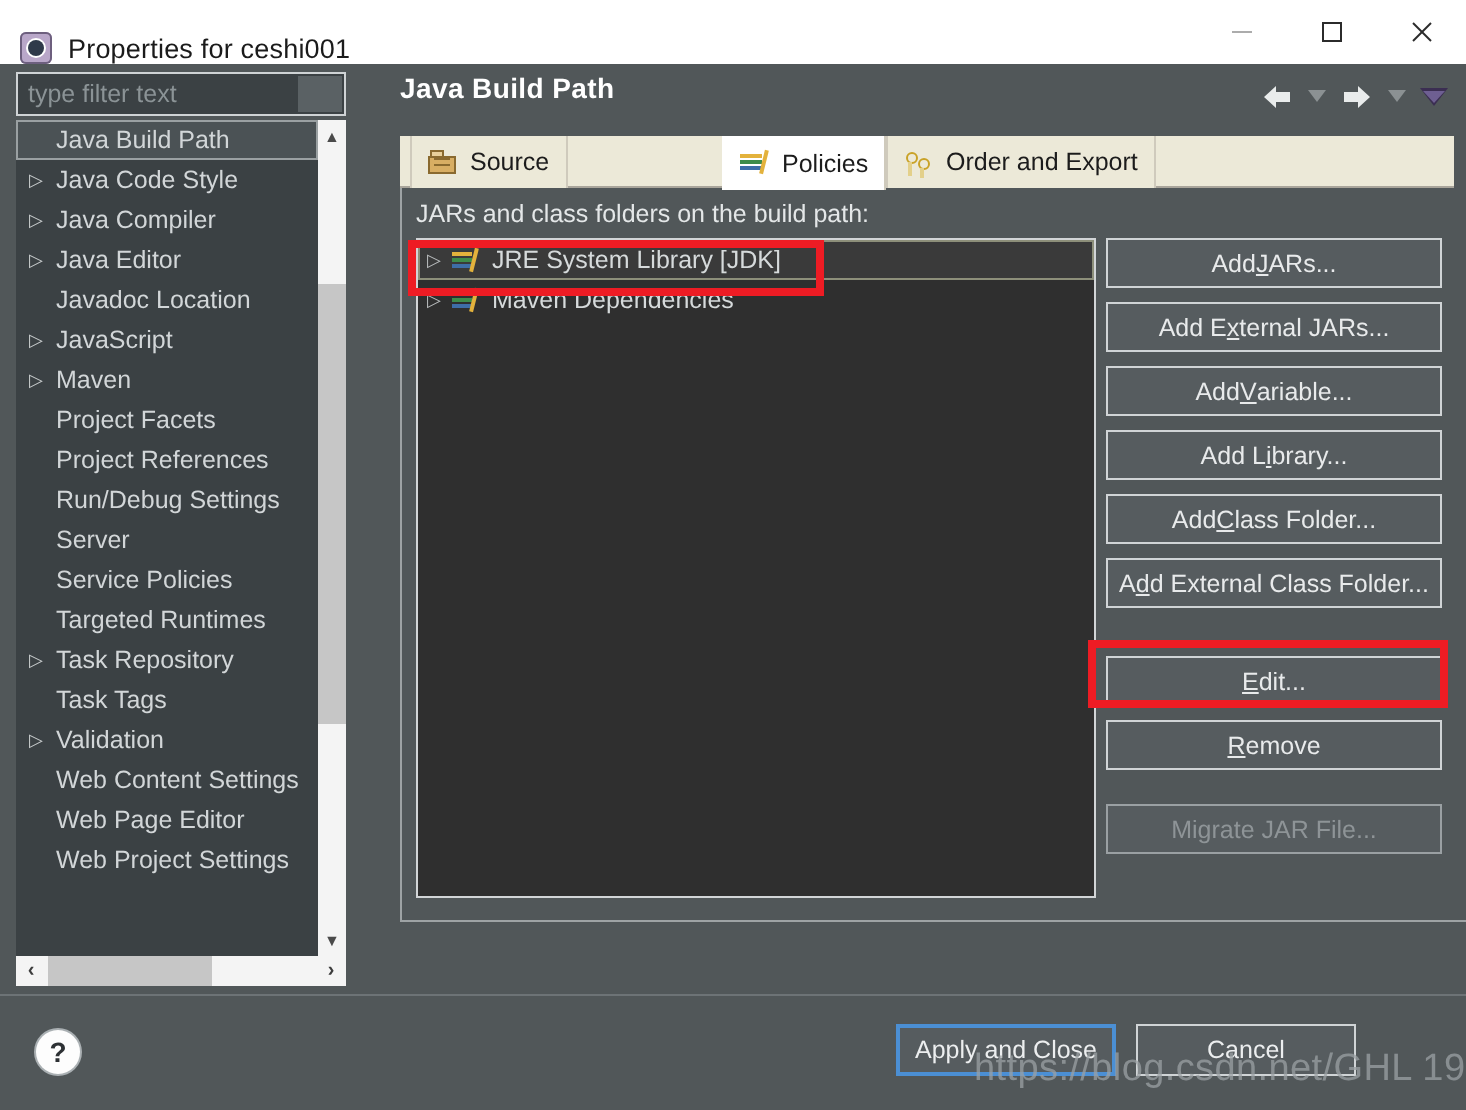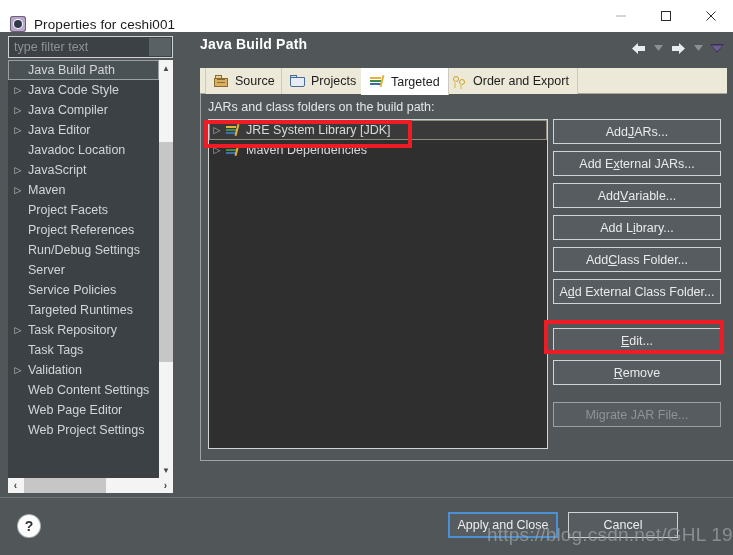--- a/index.html
+++ b/index.html
@@ -491,35 +491,28 @@
     <div class="tabs-bg"></div>
     <div class="tab" id="tab0" style="left:5px;">
       <span class="ticon icon-source">
           <i class="s1"></i>
           <i class="s2"></i>
           <i class="s3"></i>
           <i class="s4"></i>
         </span>
       <span>Source</span>
     </div>
-    <div class="tab" id="tab1" style="left:81px;">
-      <span class="ticon icon-projects">
-          <i class="p2"></i>
-          <i class="p1"></i>
-        </span>
-      <span>Projects</span>
-    </div>
     <div class="tab active" id="tab2" style="left:161px;">
       <span class="ticon icon-libraries">
           <i class="b1"></i>
           <i class="b2"></i>
           <i class="b3"></i>
           <i class="b4"></i>
         </span>
-      <span>Targeted</span>
+      <span>Policies</span>
     </div>
     <div class="tab" id="tab3" style="left:243px;">
       <span class="ticon icon-order">
           <i class="o1"></i>
           <i class="o2"></i>
           <i class="o3"></i>
           <i class="o4"></i>
         </span>
       <span>Order and Export</span>
     </div>

